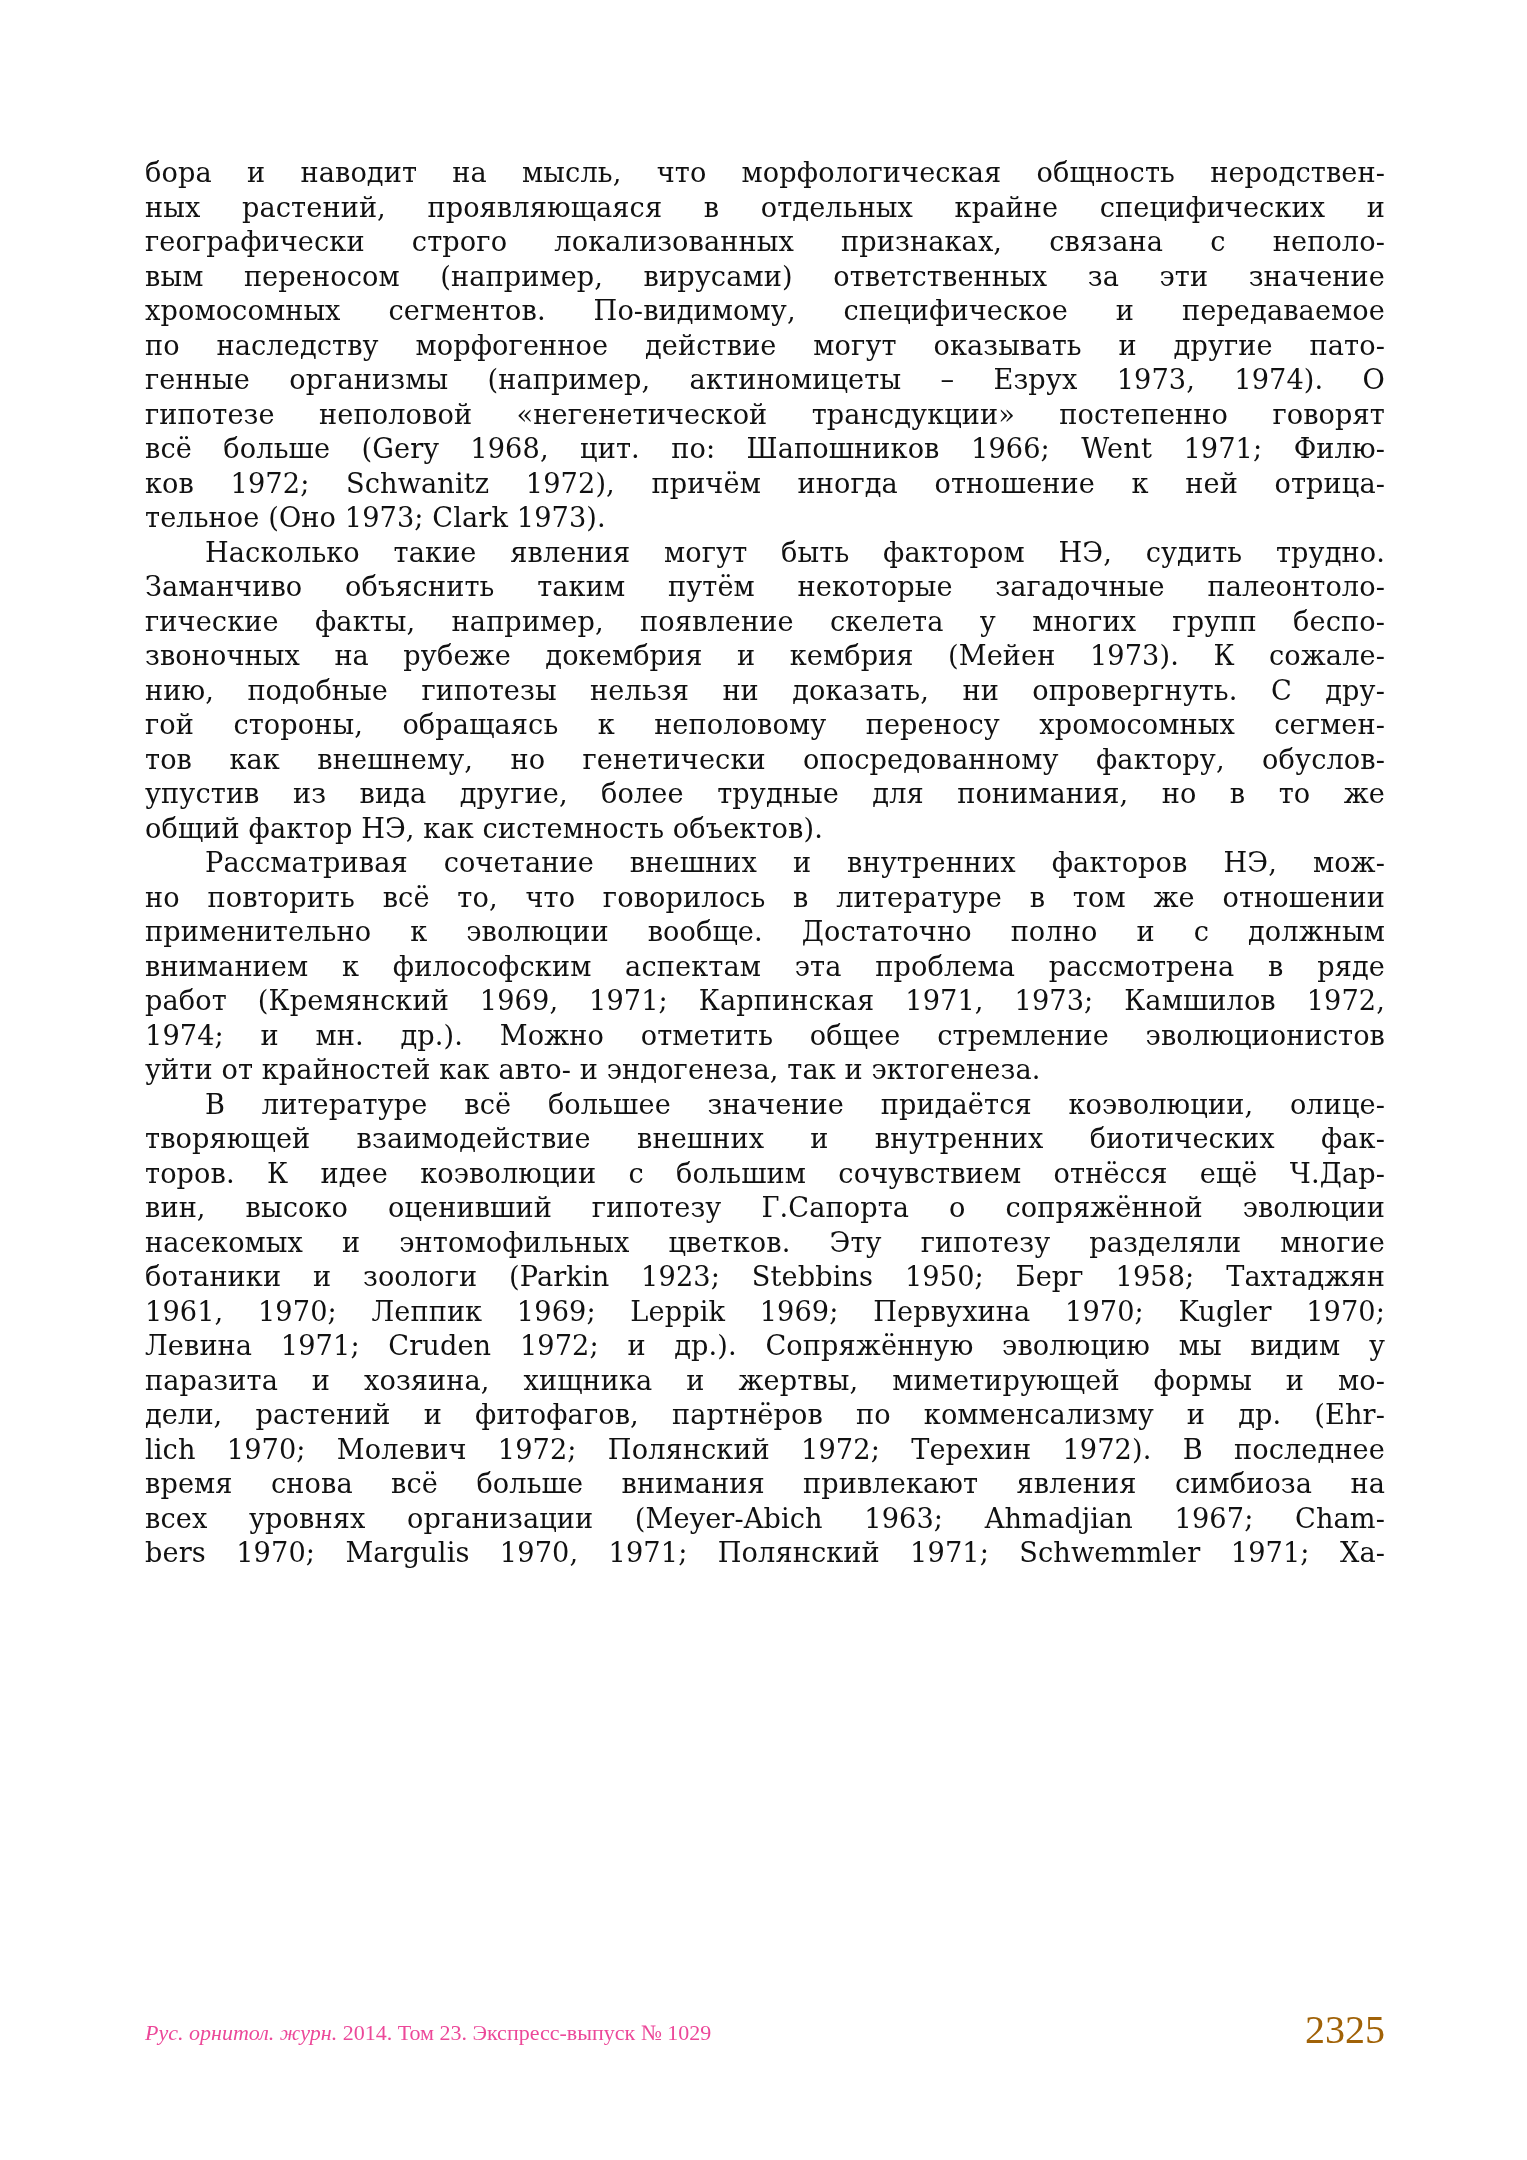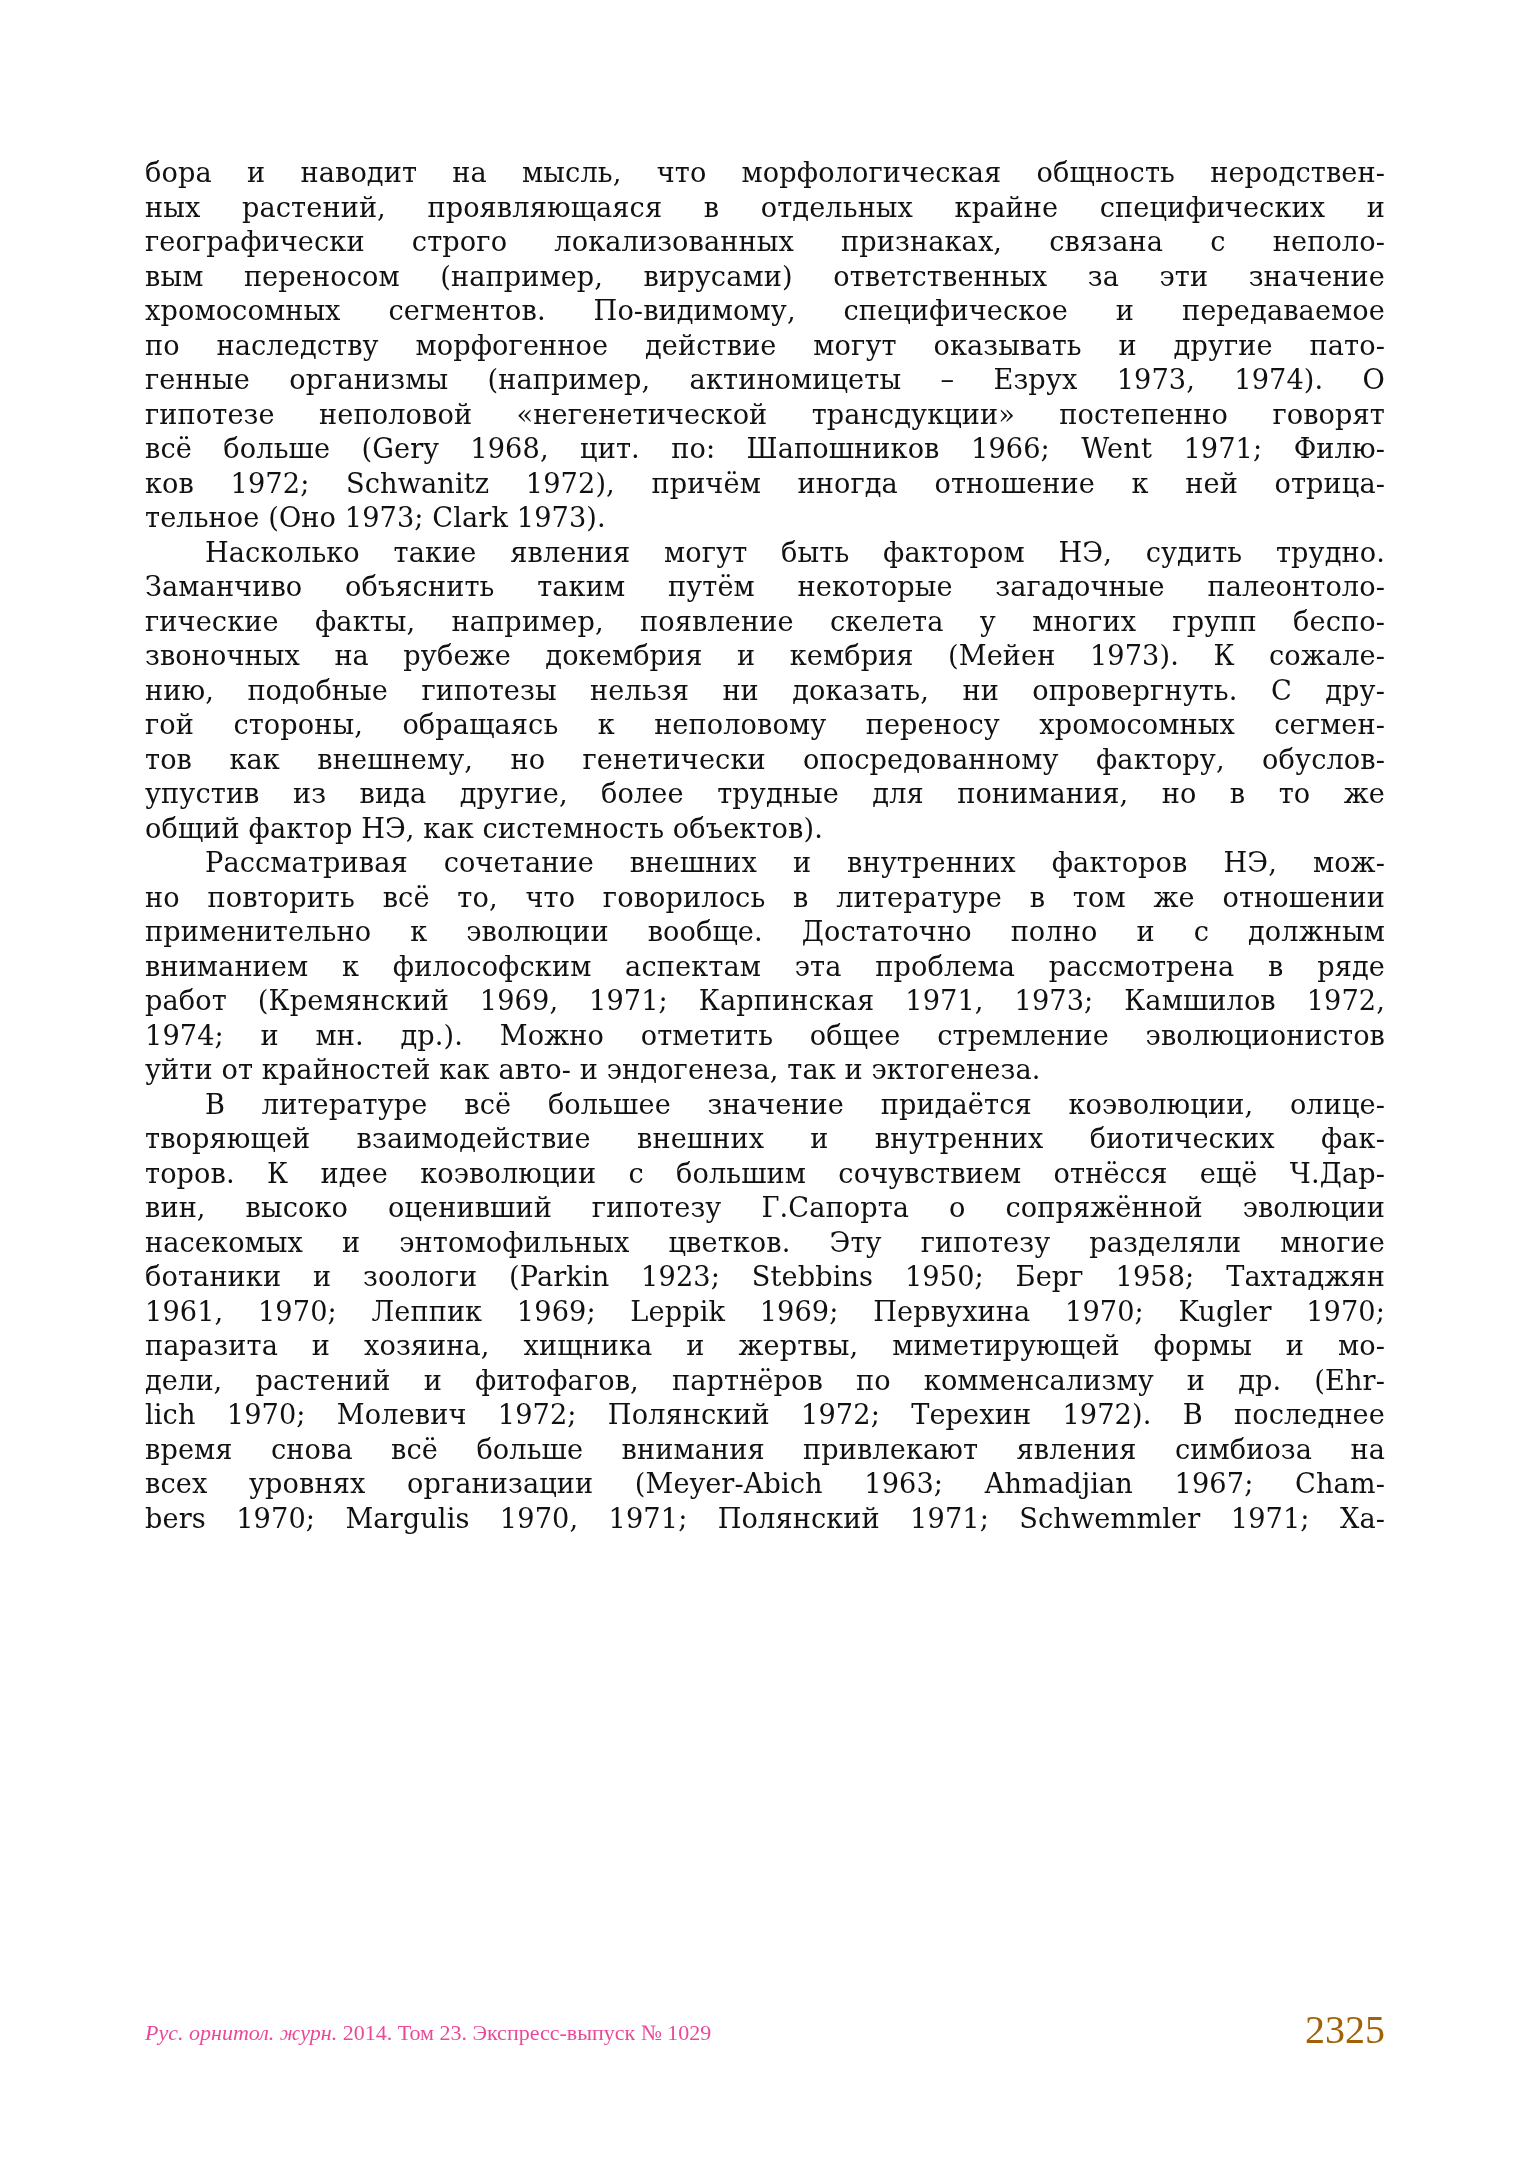--- a/index.html
+++ b/index.html
@@ -115,20 +115,21 @@
   </p>
 
   <p class="para">
     <span class="line indent">В литературе всё большее значение придаётся коэволюции, олице-</span>
     <span class="line">творяющей взаимодействие внешних и внутренних биотических фак-</span>
     <span class="line">торов. К идее коэволюции с большим сочувствием отнёсся ещё Ч.Дар-</span>
     <span class="line">вин, высоко оценивший гипотезу Г.Сапорта о сопряжённой эволюции</span>
     <span class="line">насекомых и энтомофильных цветков. Эту гипотезу разделяли многие</span>
     <span class="line">ботаники и зоологи (Parkin 1923; Stebbins 1950; Берг 1958; Тахтаджян</span>
     <span class="line">1961, 1970; Леппик 1969; Leppik 1969; Первухина 1970; Kugler 1970;</span>
+    <span class="line">Левина 1971; Cruden 1972; и др.). Сопряжённую эволюцию мы видим у</span>
     <span class="line">паразита и хозяина, хищника и жертвы, миметирующей формы и мо-</span>
     <span class="line">дели, растений и фитофагов, партнёров по комменсализму и др. (Ehr-</span>
     <span class="line">lich 1970; Молевич 1972; Полянский 1972; Терехин 1972). В последнее</span>
     <span class="line">время снова всё больше внимания привлекают явления симбиоза на</span>
     <span class="line">всех уровнях организации (Meyer-Abich 1963; Ahmadjian 1967; Cham-</span>
     <span class="line">bers 1970; Margulis 1970, 1971; Полянский 1971; Schwemmler 1971; Ха-</span>
   </p>
 </div>
 
 <div class="footer">

